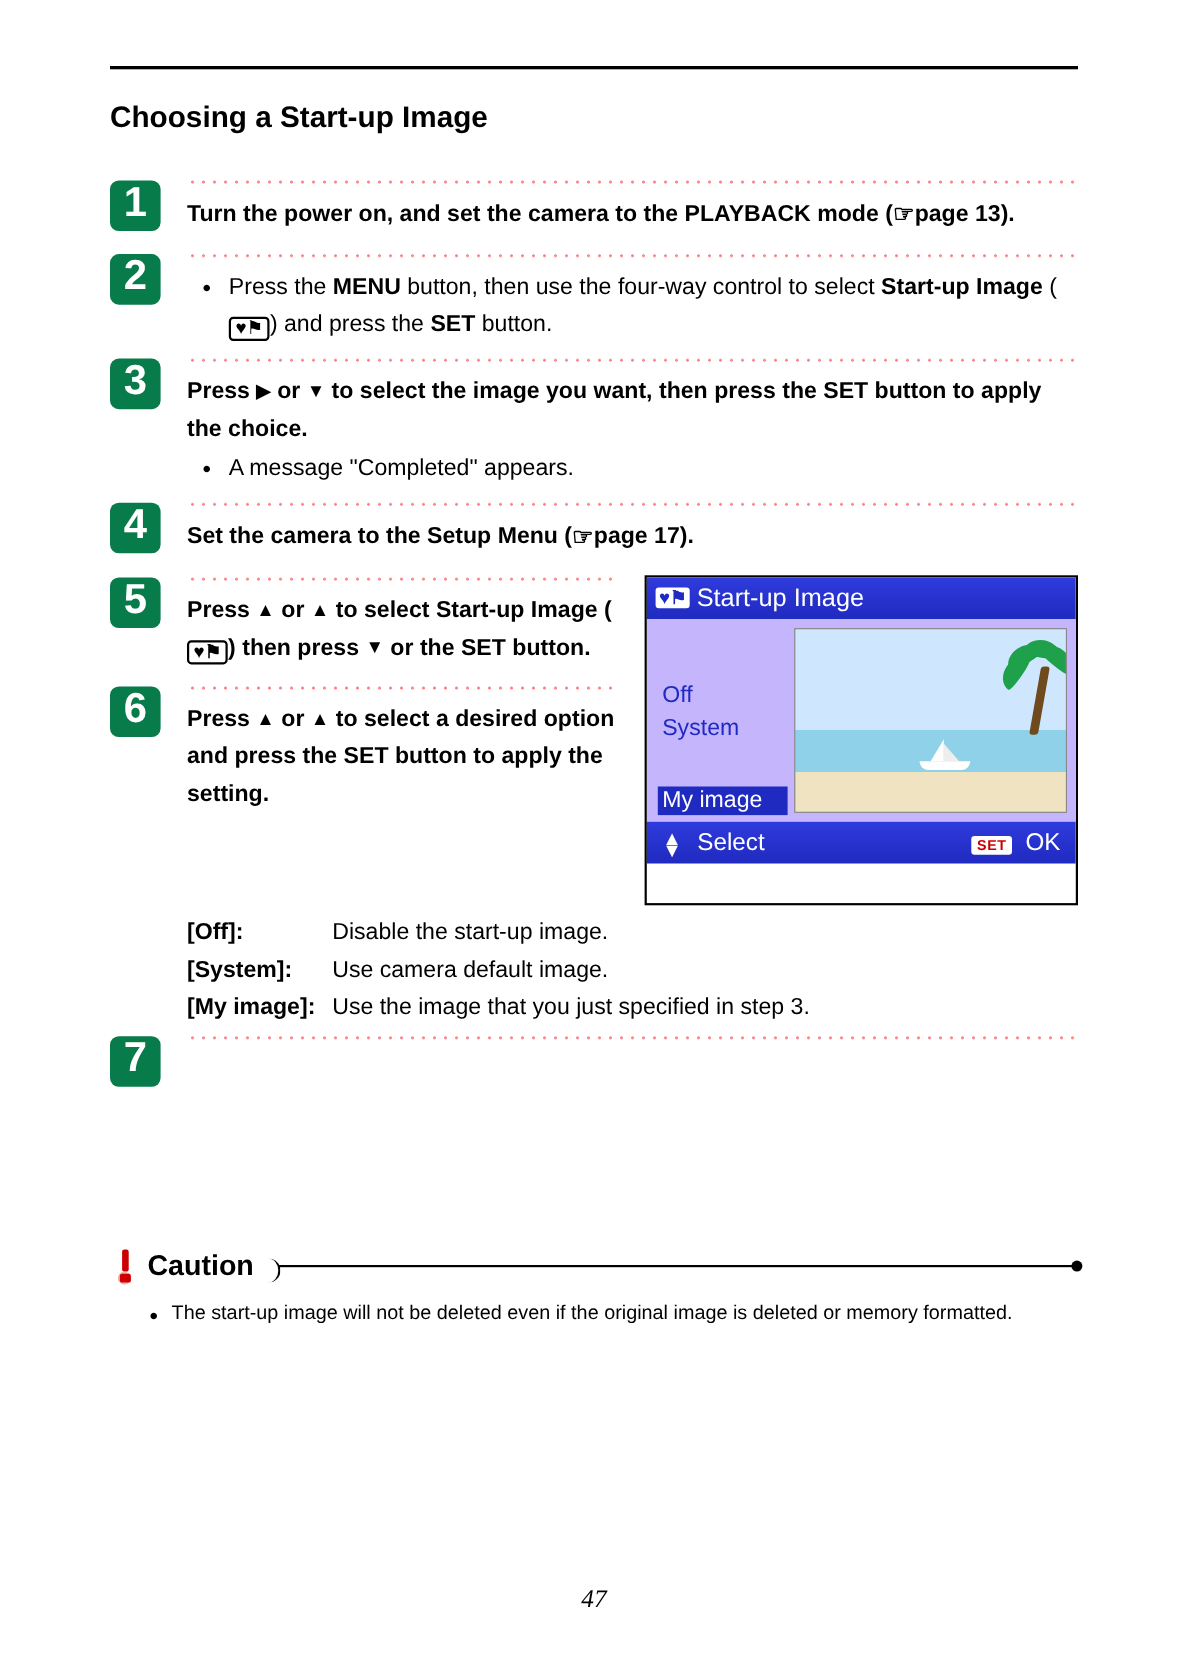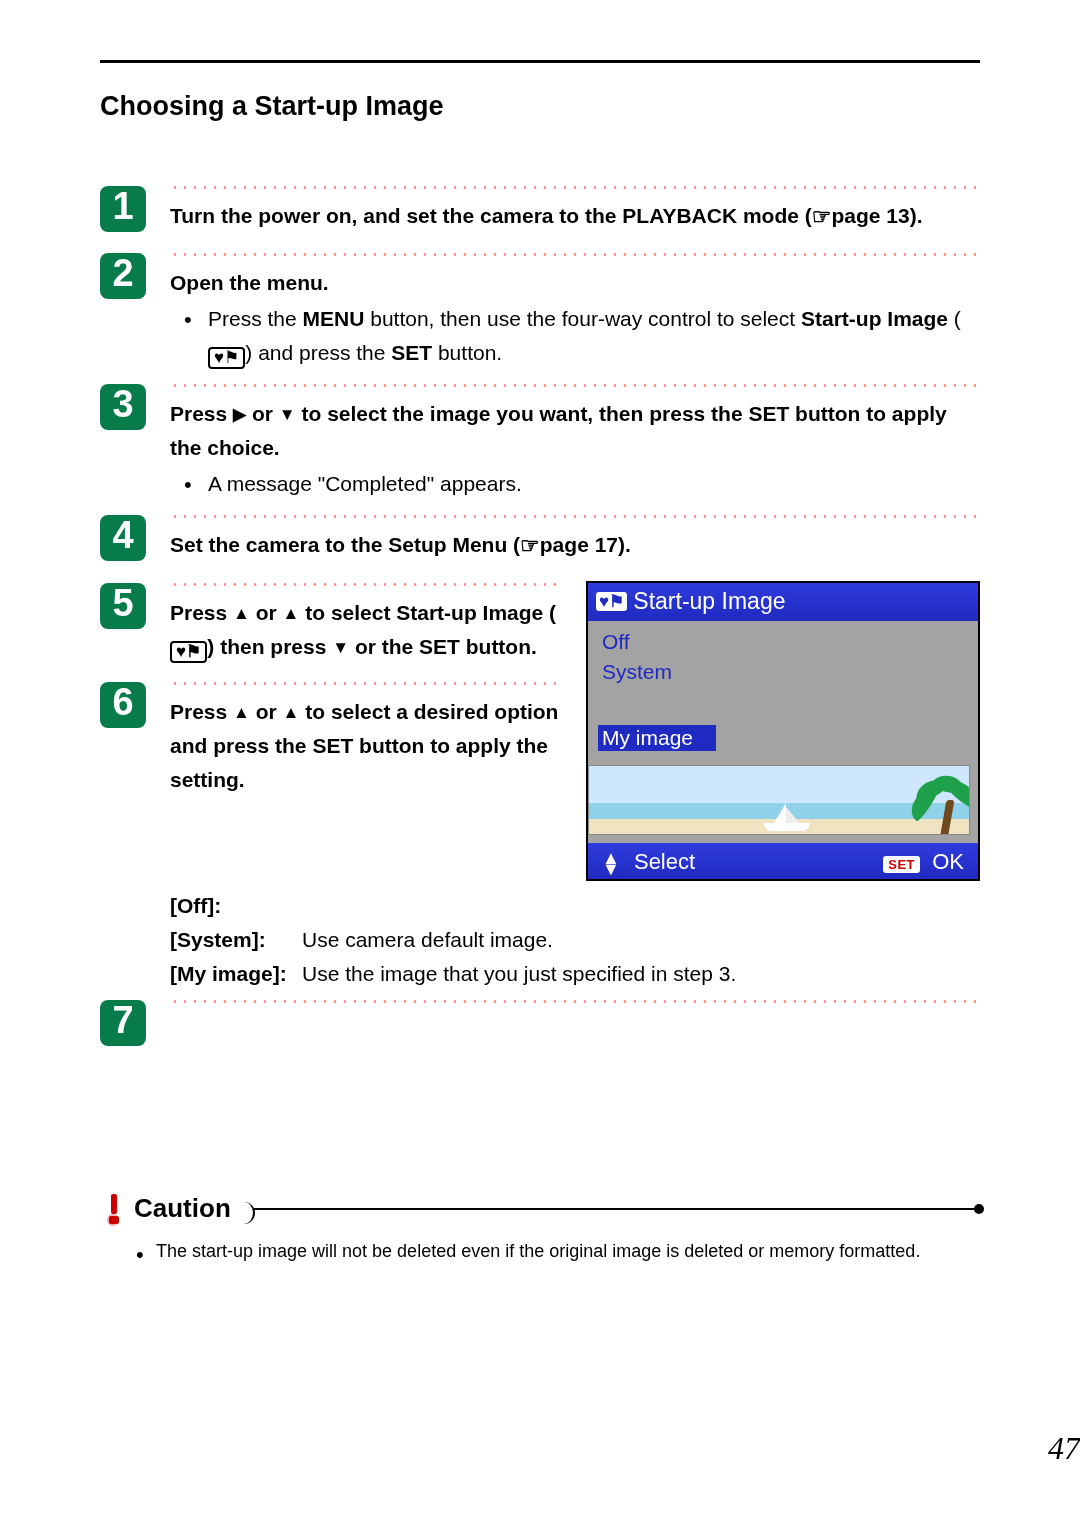--- a/index.html
+++ b/index.html
@@ -15,21 +15,21 @@
     padding: 60px 100px 40px 100px;
     position: relative;
   }
   .top-rule {
     border-top: 3px solid #000;
     margin-bottom: 28px;
   }
   .section-title {
     font-size: 27px;
     font-weight: bold;
-    margin-bottom: 64px;
+    margin-bottom: 42px;
   }
   .steps { }
   .step {
     position: relative;
     padding-left: 70px;
     margin-bottom: 6px;
   }
   .step-num {
     position: absolute;
     left: 0;
@@ -119,23 +119,22 @@
     background: #fff;
     color: #1f2ac0;
     font-size: 17px;
     padding: 0 3px;
     border-radius: 3px;
     line-height: 19px;
     font-weight: bold;
   }
   .lcd-body {
     display: flex;
-    height: 222px;
-    background: #a3a3a3;
-    flex-direction: column;
+    height: 184px;
+    background: #c4b5fd;
   }
   .lcd-options {
     width: 134px;
     padding: 8px 6px 6px 10px;
     display: flex;
     flex-direction: column;
     justify-content: flex-end;
     gap: 4px;
   }
   .lcd-opt { font-size: 21px; color: #1f2ac0; padding: 1px 4px; }
@@ -220,22 +219,22 @@
   }
   .caution-body::before {
     content: "•";
     position: absolute; left: 36px; top: 0; font-size: 22px;
   }
 
   .pagenum {
     position: absolute;
     left: 0; right: 0;
     bottom: 60px;
-    text-align: right;
-    font-size: 32px;
+    text-align: center;
+    font-size: 23px;
     font-style: italic;
     font-family: "Times New Roman", serif;
   }
 </style>
 </head>
 <body>
 
 <div class="page">
   <div class="top-rule"></div>
   <div class="section-title">Choosing a Start-up Image</div>
@@ -249,21 +248,20 @@
         <span class="lead">
           <span>Turn the power on, and set the camera to the PLAYBACK mode (</span><span class="pointer-icon"></span><span>page 13).</span>
         </span>
       </div>
     </div>
 
     <div class="step" style="margin-top:18px;">
       <div class="step-num">2</div>
       <div class="dotted"></div>
       <div class="step-body">
-        <div class="lead">Open the menu.</div>
         <div class="bullet-line">
           <span>Press the </span><b>MENU</b><span> button, then use the four-way control to select </span><b>Start-up Image</b><span> (</span><span class="heart-box">♥⚑</span><span>) and press the </span><b>SET</b><span> button.</span>
         </div>
       </div>
     </div>
 
     <div class="step" style="margin-top:14px;">
       <div class="step-num">3</div>
       <div class="dotted"></div>
       <div class="step-body">
@@ -344,20 +342,21 @@
           </span>
         </div>
       </div>
     </div>
 
     <div class="step" style="padding-top:4px;">
       <div class="step-body">
         <div class="opts-table">
           <div class="opts-row">
             <div class="k">[Off]:</div>
+            <div class="v">Disable the start-up image.</div>
           </div>
           <div class="opts-row">
             <div class="k">[System]:</div>
             <div class="v">Use camera default image.</div>
           </div>
           <div class="opts-row">
             <div class="k">[My image]:</div>
             <div class="v">Use the image that you just specified in step 3.</div>
           </div>
         </div>

